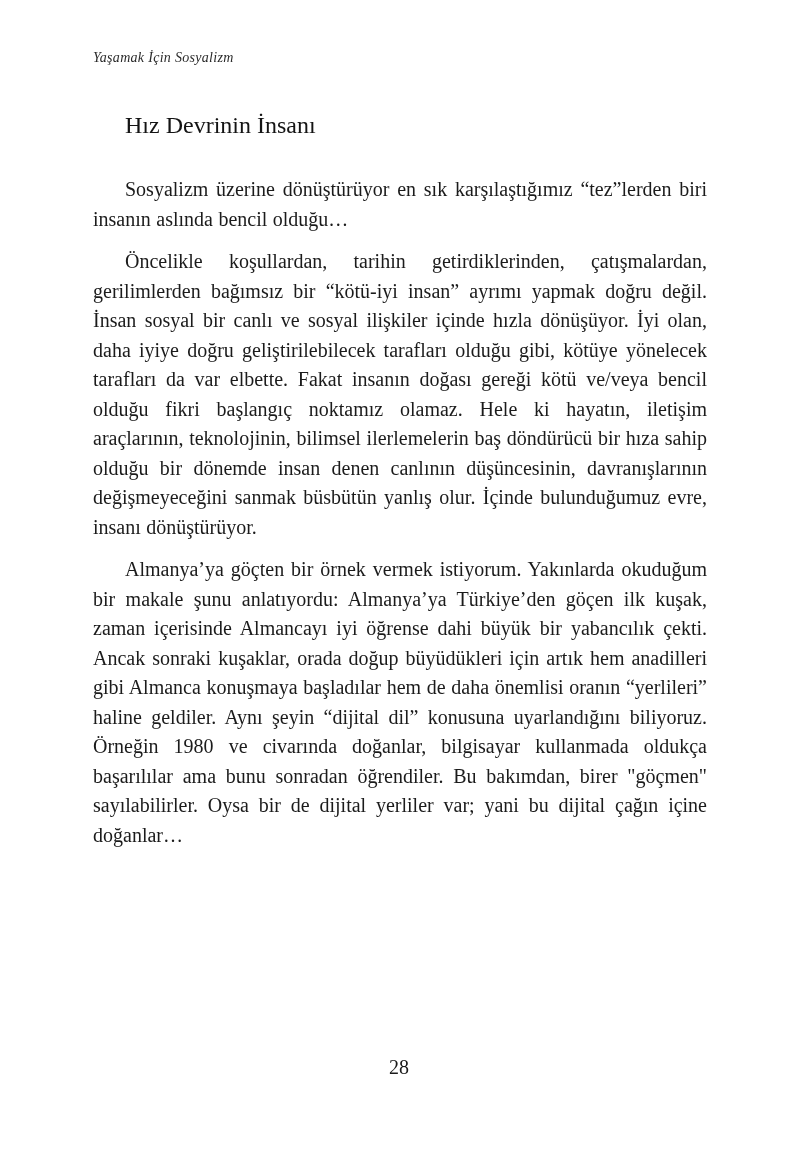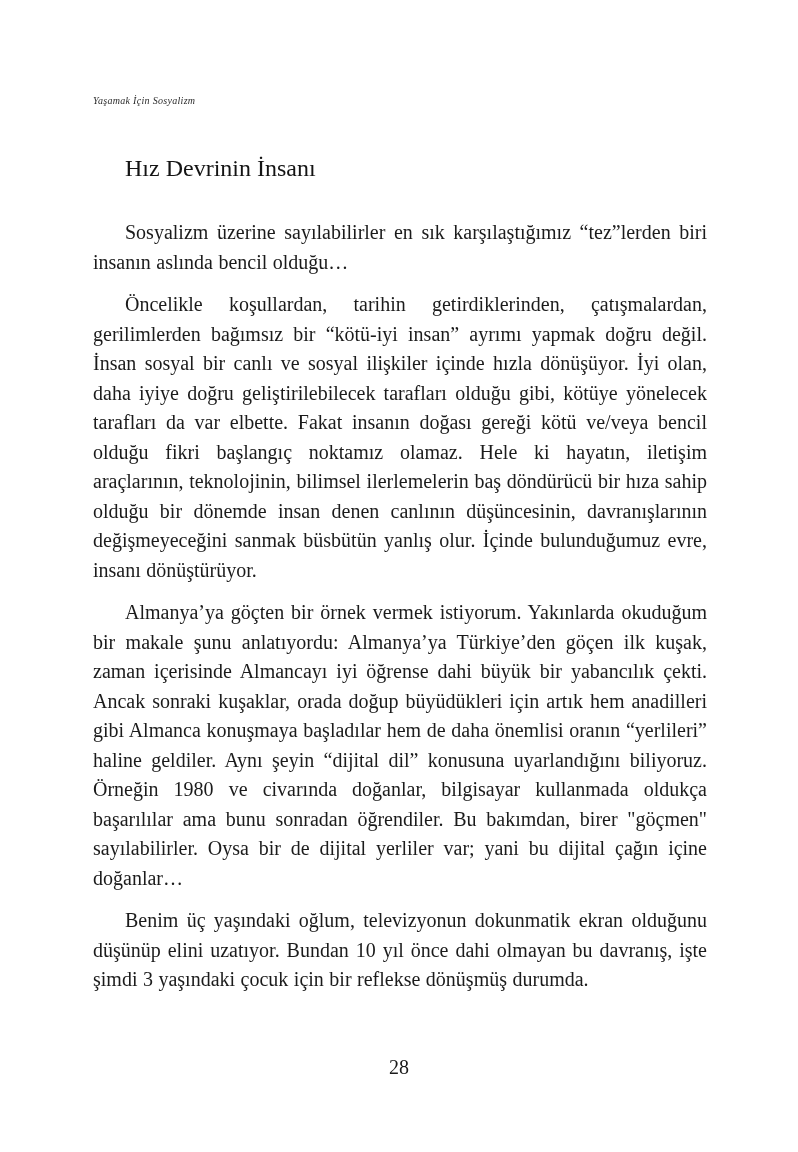--- a/index.html
+++ b/index.html
@@ -19,25 +19,24 @@
     box-sizing: border-box;
   }
   .content {
     position: absolute;
     left: 93px;
     top: 48px;
     width: 614px;
   }
   .running-head {
     font-style: italic;
-    font-size: 10px;
+    font-size: 14px;
     line-height: 19px;
     color: #2b2b2b;
     letter-spacing: 0.3px;
-    margin-top: 43px;
   }
   .chapter-title {
     font-weight: normal;
     font-size: 24px;
     line-height: 28px;
     color: #141414;
     margin: 44px 0 0 32px;
   }
   .body-text {
     margin-top: 36px;
@@ -65,21 +64,20 @@
 </head>
 <body>
 
 <div class="page">
   <div class="content">
     <div class="running-head">Yaşamak İçin Sosyalizm</div>
 
     <h1 class="chapter-title">Hız Devrinin İnsanı</h1>
 
     <div class="body-text">
-      <p>Sosyalizm üzerine sayılabilirler en sık karşılaştığımız “tez”lerden biri insanın aslında bencil olduğu…</p>
+      <p>Sosyalizm üzerine dönüştürüyor en sık karşılaştığımız “tez”lerden biri insanın aslında bencil olduğu…</p>
       <p>Öncelikle koşullardan, tarihin getirdiklerinden, çatışmalardan, gerilimlerden bağımsız bir “kötü-iyi insan” ayrımı yapmak doğru değil. İnsan sosyal bir canlı ve sosyal ilişkiler içinde hızla dönüşüyor. İyi olan, daha iyiye doğru geliştirilebilecek tarafları olduğu gibi, kötüye yönelecek tarafları da var elbette. Fakat insanın doğası gereği kötü ve/veya bencil olduğu fikri başlangıç noktamız olamaz. Hele ki hayatın, iletişim araçlarının, teknolojinin, bilimsel ilerlemelerin baş döndürücü bir hıza sahip olduğu bir dönemde insan denen canlının düşüncesinin, davranışlarının değişmeyeceğini sanmak büsbütün yanlış olur. İçinde bulunduğumuz evre, insanı dönüştürüyor.</p>
       <p>Almanya’ya göçten bir örnek vermek istiyorum. Yakınlarda okuduğum bir makale şunu anlatıyordu: Almanya’ya Türkiye’den göçen ilk kuşak, zaman içerisinde Almancayı iyi öğrense dahi büyük bir yabancılık çekti. Ancak sonraki kuşaklar, orada doğup büyüdükleri için artık hem anadilleri gibi Almanca konuşmaya başladılar hem de daha önemlisi oranın “yerlileri” haline geldiler. Aynı şeyin “dijital dil” konusuna uyarlandığını biliyoruz. Örneğin 1980 ve civarında doğanlar, bilgisayar kullanmada oldukça başarılılar ama bunu sonradan öğrendiler. Bu bakımdan, birer "göçmen" sayılabilirler. Oysa bir de dijital yerliler var; yani bu dijital çağın içine doğanlar…</p>
-      <p>Benim üç yaşındaki oğlum, televizyonun dokunmatik ekran olduğunu düşünüp elini uzatıyor. Bundan 10 yıl önce dahi olmayan bu davranış, işte şimdi 3 yaşındaki çocuk için bir reflekse dönüşmüş durumda.</p>
     </div>
   </div>
 
   <div class="page-number">28</div>
 </div>
 
 </body></html>

